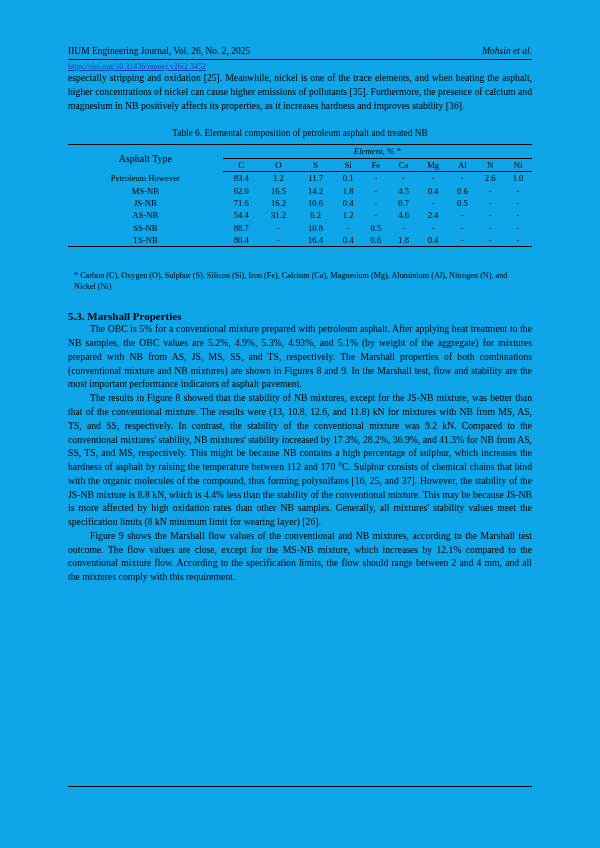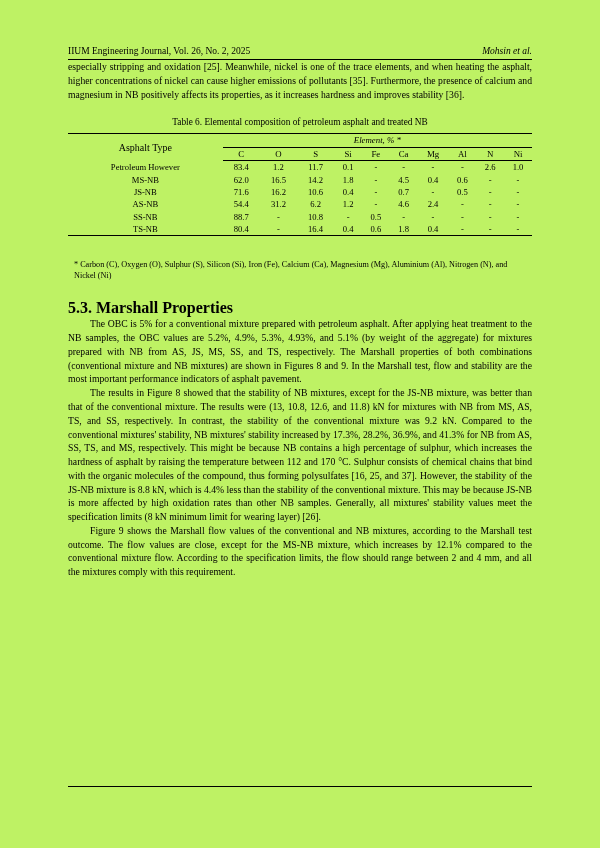--- a/index.html
+++ b/index.html
@@ -3,21 +3,21 @@
 <meta charset="utf-8">
 <style>
   html, body {
     margin: 0;
     padding: 0;
     background: #b0b0b0;
   }
   .page {
     width: 600px;
     height: 848px;
-    background: #bef264;
+    background: #0ea5e9;
     margin: 0 auto;
     position: relative;
     box-sizing: border-box;
     font-family: "Liberation Serif", serif;
     color: #000;
     overflow: hidden;
   }
   .content {
     position: absolute;
     left: 68px;
@@ -102,21 +102,21 @@
   }
   .footnote {
     font-size: 8.2px;
     margin-top: 23px;
     line-height: 1.35;
     text-align: left;
     padding-left: 6px;
     padding-right: 6px;
   }
   h2.section {
-    font-size: 16px;
+    font-size: 11px;
     font-weight: bold;
     margin: 18px 0 0 0;
   }
   .footer-rule {
     position: absolute;
     left: 68px;
     right: 68px;
     top: 786px;
     border-top: 1px solid #000;
   }
@@ -133,20 +133,21 @@
 <body>
 
 <div class="page">
 
   <div class="content">
 
     <div class="header">
       <span class="header-left">IIUM Engineering Journal, Vol. 26, No. 2, 2025</span>
       <span class="header-right">Mohsin et al.</span>
     </div>
+    <a class="doi" href="#">https://doi.org/10.31436/iiumej.v26i2.3452</a>
 
     <p class="body noindent">especially stripping and oxidation [25]. Meanwhile, nickel is one of the trace elements, and when heating the asphalt, higher concentrations of nickel can cause higher emissions of pollutants [35]. Furthermore, the presence of calcium and magnesium in NB positively affects its properties, as it increases hardness and improves stability [36].</p>
 
     <div class="table-caption">Table 6. Elemental composition of petroleum asphalt and treated NB</div>
 
     <table class="data">
       <thead>
         <tr>
           <th class="asphalt-type tbl-top" rowspan="2">Asphalt Type</th>
           <th class="elem-head tbl-top thin-bottom" colspan="10">Element, % *</th>

